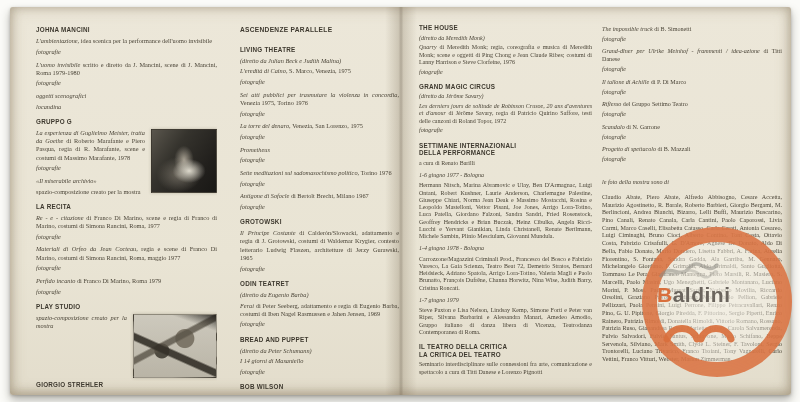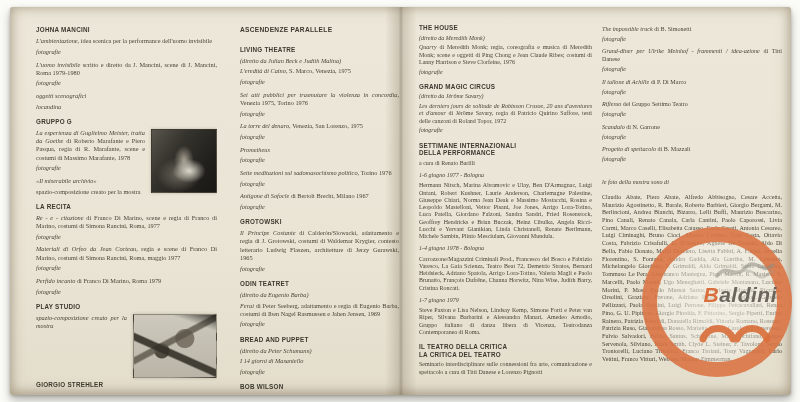--- a/index.html
+++ b/index.html
@@ -43,22 +43,22 @@
      linear-gradient(200deg, rgba(30,28,24,.85) 0%, rgba(30,28,24,0) 18%),
      linear-gradient(24deg, rgba(0,0,0,0) 36%, rgba(52,48,40,.9) 38%, rgba(52,48,40,.9) 44%, rgba(0,0,0,0) 46%),
      linear-gradient(-28deg, rgba(0,0,0,0) 52%, rgba(90,84,72,.8) 54%, rgba(90,84,72,.8) 59%, rgba(0,0,0,0) 61%),
      radial-gradient(circle at 34% 58%, #4e4a40 0, #4e4a40 7px, rgba(0,0,0,0) 8px),
      radial-gradient(circle at 62% 38%, #7d7668 0, #7d7668 9px, rgba(0,0,0,0) 10px),
      linear-gradient(180deg,#cdc9bd,#b9b4a6);}
 
   .stamp{position:absolute;left:642px;top:227px;width:150px;height:150px;border-radius:50%;
         box-sizing:border-box;border:15px solid rgba(217,111,60,.86);
         background:radial-gradient(circle, rgba(247,244,235,.72) 0%, rgba(247,244,235,.45) 60%, rgba(247,244,235,.12) 100%);
-        display:flex;flex-direction:column;align-items:flex-end;justify-content:center;
-        filter:blur(.3px);font-style:italic;}
+        display:flex;flex-direction:column;align-items:flex-start;justify-content:center;
+        filter:blur(.3px);}
   .stamp-text{font-family:"Liberation Sans",sans-serif;font-weight:bold;font-size:21px;
         letter-spacing:.5px;color:#6b655e;line-height:1;}
   .stamp-text .b{color:#d96f3c;}
   .scribble{margin-bottom:2px;opacity:.55;}
   .stamp-book{margin-top:4px;opacity:.92;}
 </style>
 </head>
 <body>
 
 <div class="stage" data-name="scanned-catalog-spread">

